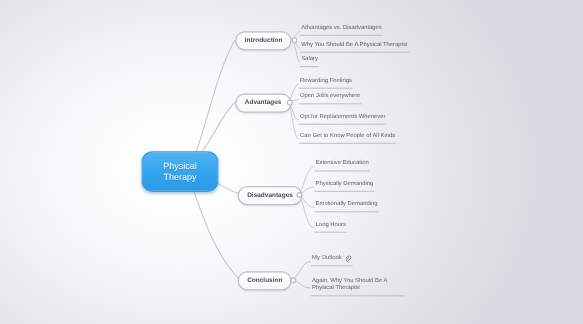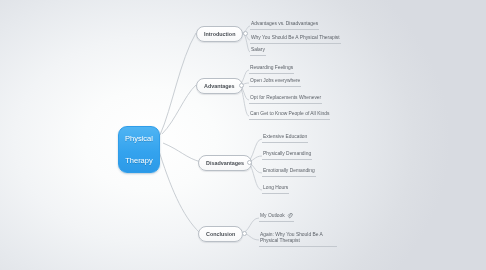--- a/index.html
+++ b/index.html
@@ -27,25 +27,25 @@
 
   
   .central {
     background:linear-gradient(180deg,#4fb4f3 0%,#34a3ee 55%,#2c9ae8 100%);
     border:1px solid #2f9de9;
     border-radius:9px;
     color:#ffffff;
     font-size:7.5px;
     line-height:9px;
     text-align:center;
-    padding:7px 6px;
+    padding:7px 17px;
     box-shadow:0 1px 2px rgba(40,90,130,0.30);
     text-shadow:0 1px 0 rgba(0,60,100,0.28);
   }
-  .central .l2 { display:block;margin-top:13px; }
+  .central .l2 { display:block; }
 
   
   .branch {
     background:linear-gradient(180deg,#ffffff 0%,#f7f8f9 100%);
     border:1px solid #b9bfc6;
     border-radius:8px;
     color:#4a4f55;
     font-size:5.4px;
     line-height:7px;
     font-weight:bold;

